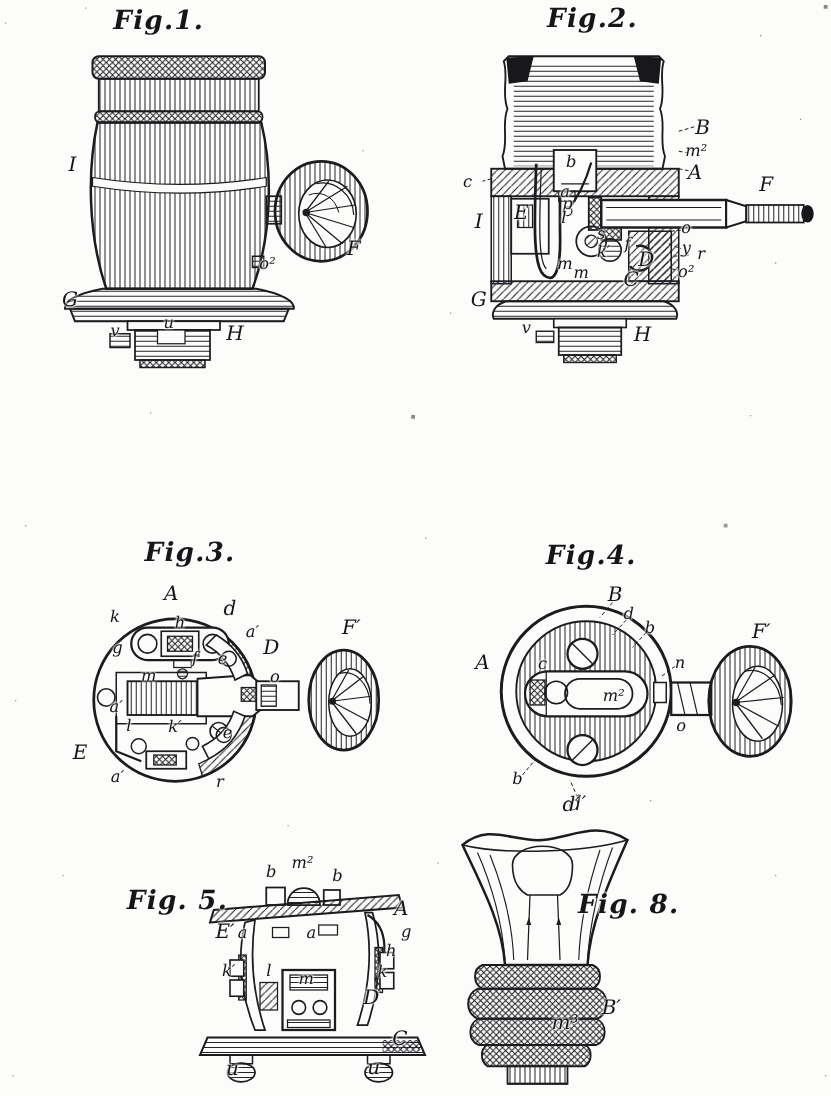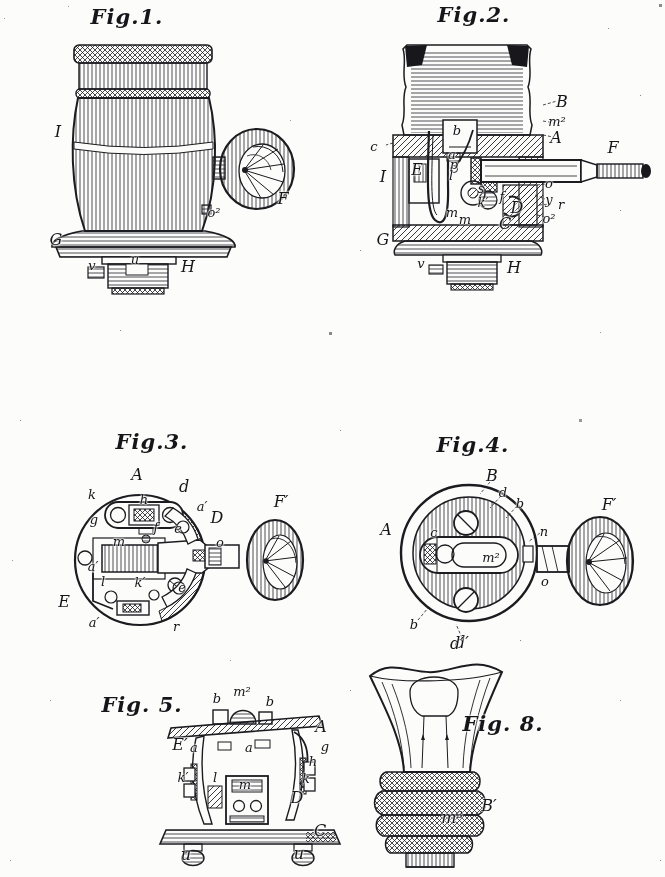--- a/index.html
+++ b/index.html
@@ -275,21 +275,21 @@
       <path d="M28 188 H106 C112 191 112 201 106 205 H28 C22 201 22 191 28 188 Z" fill="url(#p6x)" stroke-width="1.5"></path>
       <rect x="44" y="205" width="48" height="14" fill="url(#p6v)" stroke-width="1.4"></rect>
       <path d="M44 219 H92" stroke-width="1.6"></path>
     </g>
   </svg>
 
   <span class="label title" style="left:127px;top:16px">Fig.1.</span>
   <span class="label title" style="left:474px;top:14px">Fig.2.</span>
   <span class="label title" style="left:152px;top:441px">Fig.3.</span>
   <span class="label title" style="left:473px;top:444px">Fig.4.</span>
-  <span class="label title" style="left:142px;top:704px">Fig. 5.</span>
+  <span class="label title" style="left:142px;top:720px">Fig. 5.</span>
   <span class="label title" style="left:503px;top:723px">Fig. 8.</span>
 
   <span class="label" style="left:58px;top:132px">I</span>
   <span class="label" style="left:56px;top:240px">G</span>
   <span class="label" style="left:188px;top:267px">H</span>
   <span class="label" style="left:283px;top:199px">F</span>
   <span class="label sm" style="left:214px;top:212px">o²</span>
   <span class="label sm" style="left:92px;top:265px">v</span>
   <span class="label sm" style="left:135px;top:259px">u</span>
 

